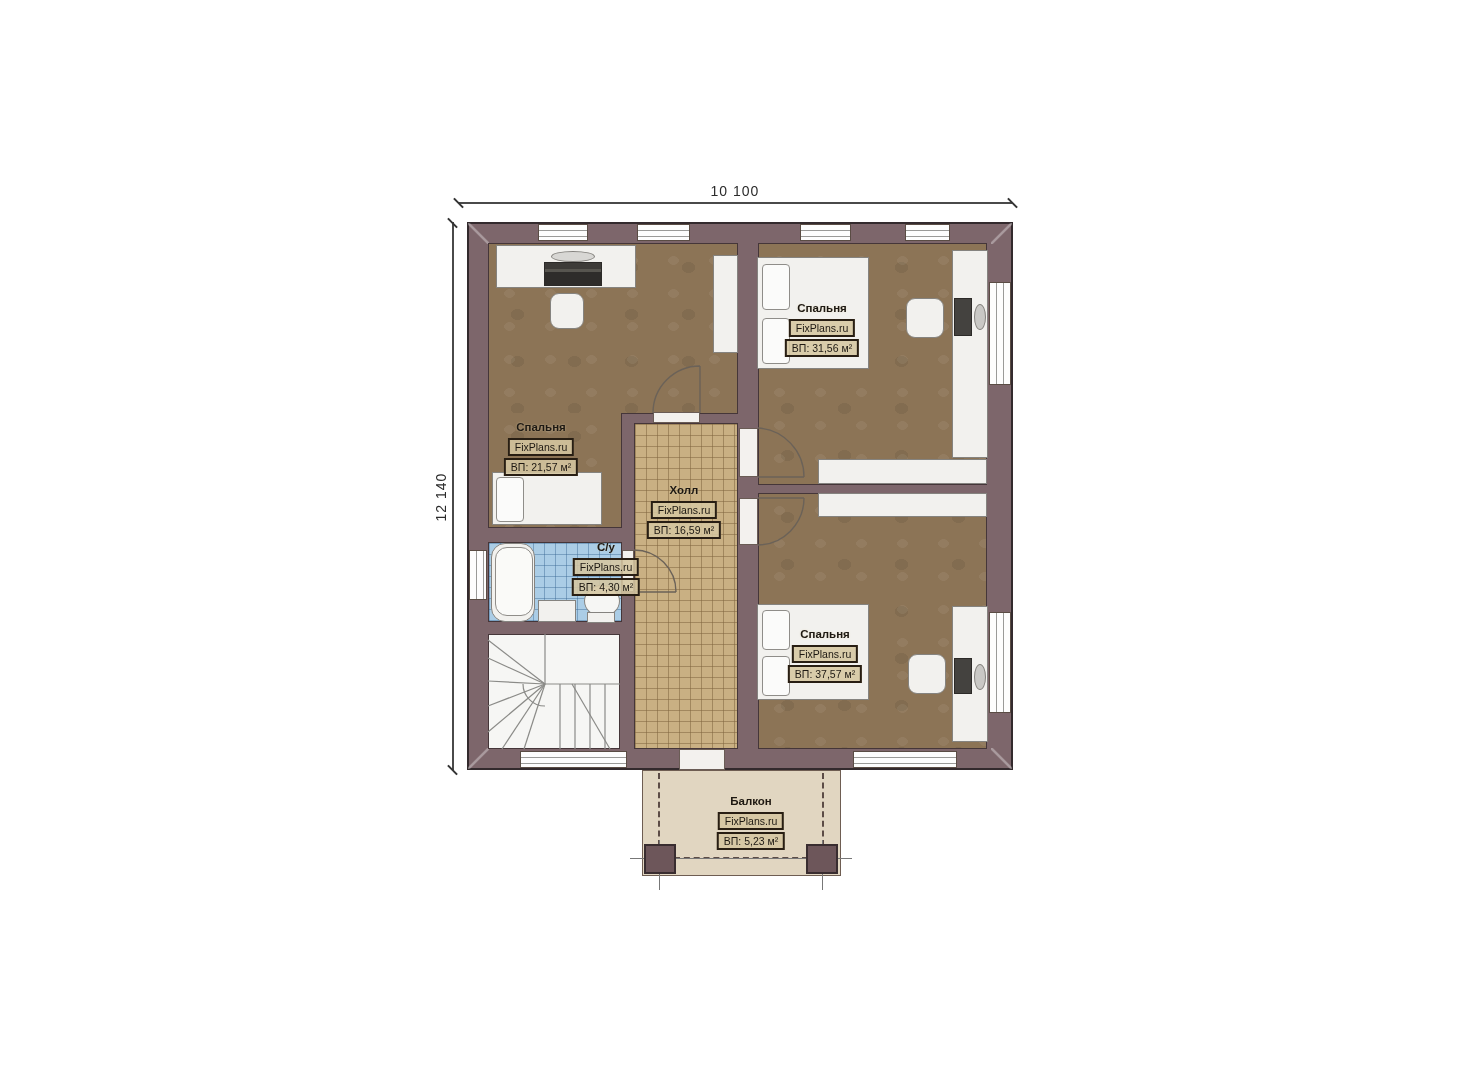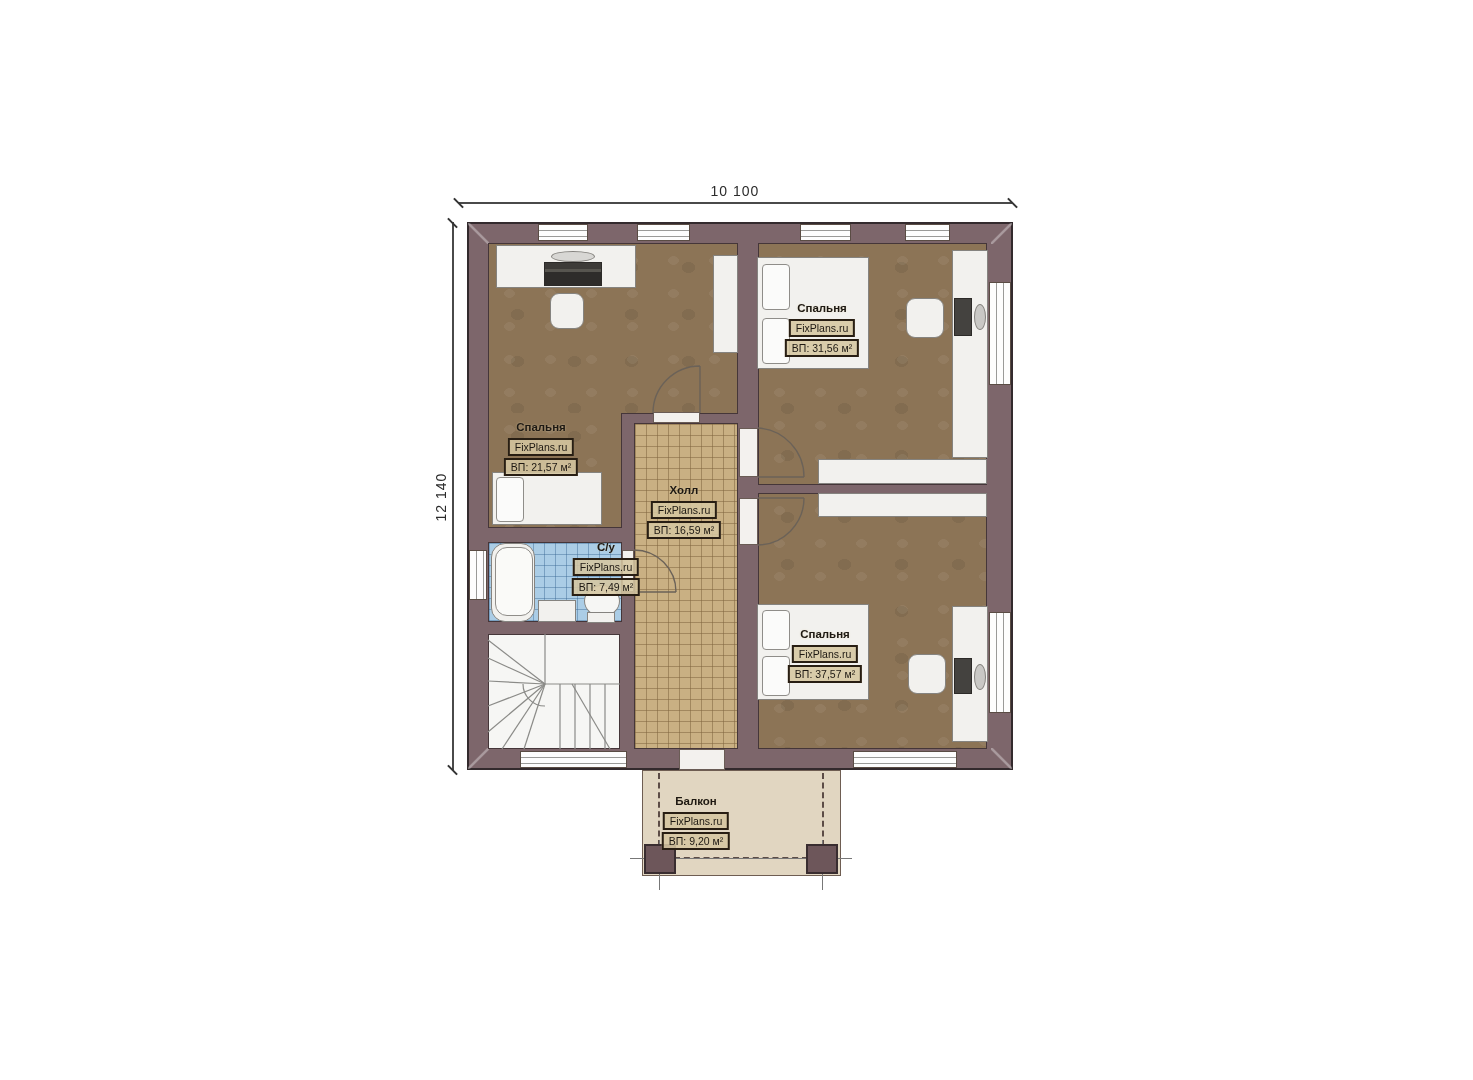--- a/index.html
+++ b/index.html
@@ -194,26 +194,26 @@
 
 <div class="rlabel" style="left:684px;top:484px;">
   <div class="rname">Холл</div>
   <div class="rbox">FixPlans.ru</div>
   <div class="rbox">ВП: 16,59 м²</div>
 </div>
 
 <div class="rlabel" style="left:582px;top:541px;margin-left:24px;">
   <div class="rname">С/у</div>
   <div class="rbox">FixPlans.ru</div>
-  <div class="rbox">ВП: 7,49 м²</div>
+  <div class="rbox">ВП: 4,30 м²</div>
 </div>
 
 <div class="rlabel" style="left:825px;top:628px;">
   <div class="rname">Спальня</div>
   <div class="rbox">FixPlans.ru</div>
   <div class="rbox">ВП: 37,57 м²</div>
 </div>
 
-<div class="rlabel" style="left:696px;top:795px;">
+<div class="rlabel" style="left:751px;top:795px;">
   <div class="rname">Балкон</div>
   <div class="rbox">FixPlans.ru</div>
-  <div class="rbox">ВП: 9,20 м²</div>
+  <div class="rbox">ВП: 5,23 м²</div>
 </div>
 
 </body></html>

